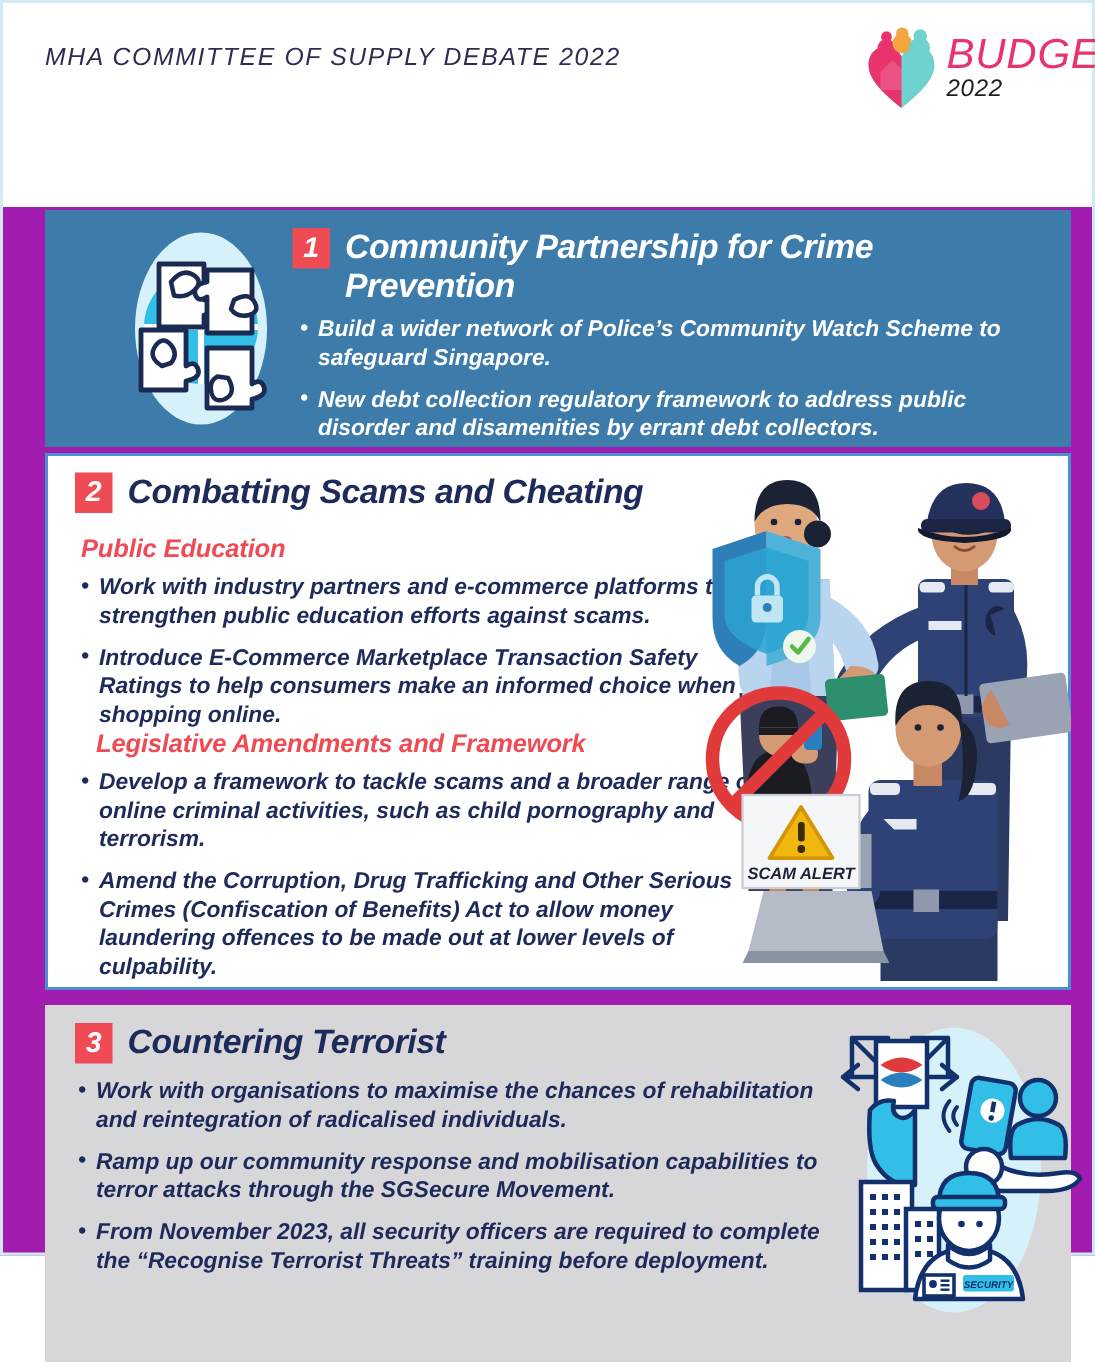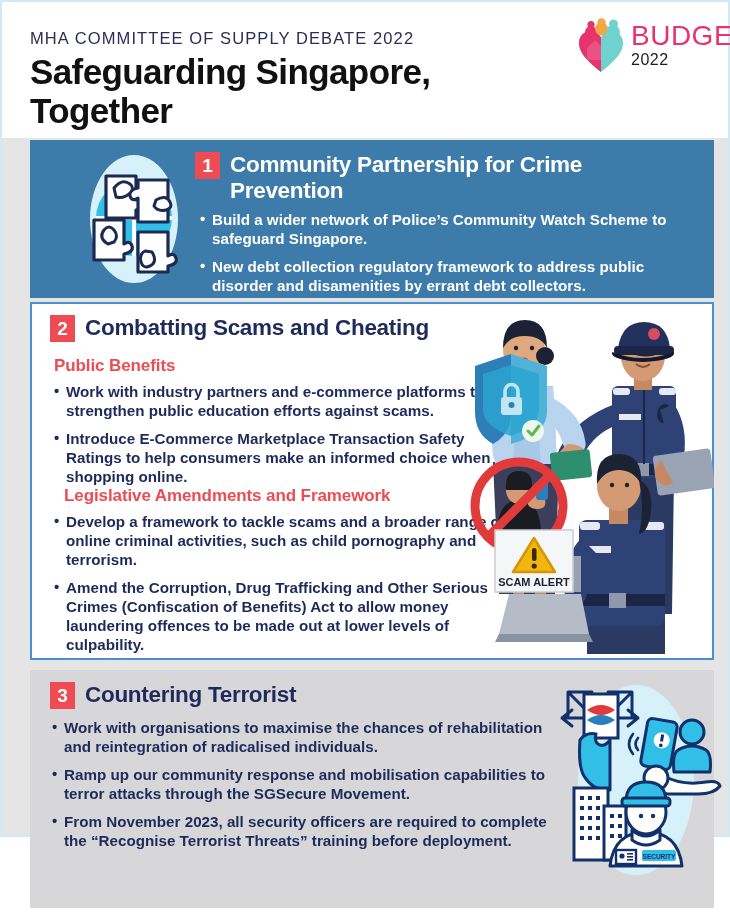--- a/index.html
+++ b/index.html
@@ -5,22 +5,23 @@
   * { box-sizing: border-box; margin: 0; padding: 0; }
   html, body {
     width: 730px; height: 912px;
     font-family: "Liberation Sans", sans-serif;
     background: #ffffff;
     overflow: hidden;
   }
   .page {
     position: relative;
     width: 730px; height: 837px;
-    background: #e5e5e5;
+    background: #a21caf;
     border: 2px solid #cfeaf5;
+    font-style: italic;
   }
 
   
   .header {
     position: absolute; left: 0; top: 0;
     width: 726px; height: 136px;
     background: #ffffff;
   }
   .eyebrow {
     position: absolute; left: 28px; top: 27px;
@@ -125,21 +126,20 @@
 
   svg { display: block; overflow: visible; }
 </style>
 </head>
 <body>
 
 <div class="page">
 
   <div class="header">
     <div class="eyebrow">MHA COMMITTEE OF SUPPLY DEBATE 2022</div>
-    <div class="bigtitle">Safeguarding Singapore, Together</div>
 
     <div class="logo-wrap">
       <div class="logo-mark">
         <svg viewBox="0 0 48 52" width="48" height="52">
           <path d="M24 50 C6 36 2 28 2 21 C2 13 8 9 13.5 9 C18 9 21.5 11.5 24 15.5 C26.5 11.5 30 9 34.5 9 C40 9 46 13 46 21 C46 28 42 36 24 50 Z" fill="#6FD2CE"></path>
           <path d="M24 50 C6 36 2 28 2 21 C2 13 8 9 13.5 9 C18 9 21.5 11.5 24 15.5 L24 50 Z" fill="#E8336D"></path>
           <circle cx="14" cy="10" r="6" fill="#E8336D"></circle>
           <circle cx="24.5" cy="7" r="6.5" fill="#F5A641"></circle>
           <circle cx="36" cy="10" r="7" fill="#6FD2CE"></circle>
           <circle cx="14" cy="2.5" r="3.6" fill="#E8336D"></circle>
@@ -195,21 +195,21 @@
 
   <div class="sec2">
 
     <div class="sec2-head">
       <div class="sec-head">
         <span class="num-badge">2</span>
         <span class="sec-title">Combatting Scams and Cheating</span>
       </div>
     </div>
 
-    <div class="subhead sec2-sub1">Public Benefits</div>
+    <div class="subhead sec2-sub1">Public Education</div>
     <ul class="bullets sec2-list1">
       <li>Work with industry partners and e-commerce platforms to strengthen public education efforts against scams.</li>
       <li>Introduce E-Commerce Marketplace Transaction Safety Ratings to help consumers make an informed choice when shopping online.</li>
     </ul>
 
     <div class="subhead sec2-sub2">Legislative Amendments and Framework</div>
     <ul class="bullets sec2-list2">
       <li>Develop a framework to tackle scams and a broader range of online criminal activities, such as child pornography and terrorism.</li>
       <li>Amend the Corruption, Drug Trafficking and Other Serious Crimes (Confiscation of Benefits) Act to allow money laundering offences to be made out at lower levels of culpability.</li>
     </ul>

